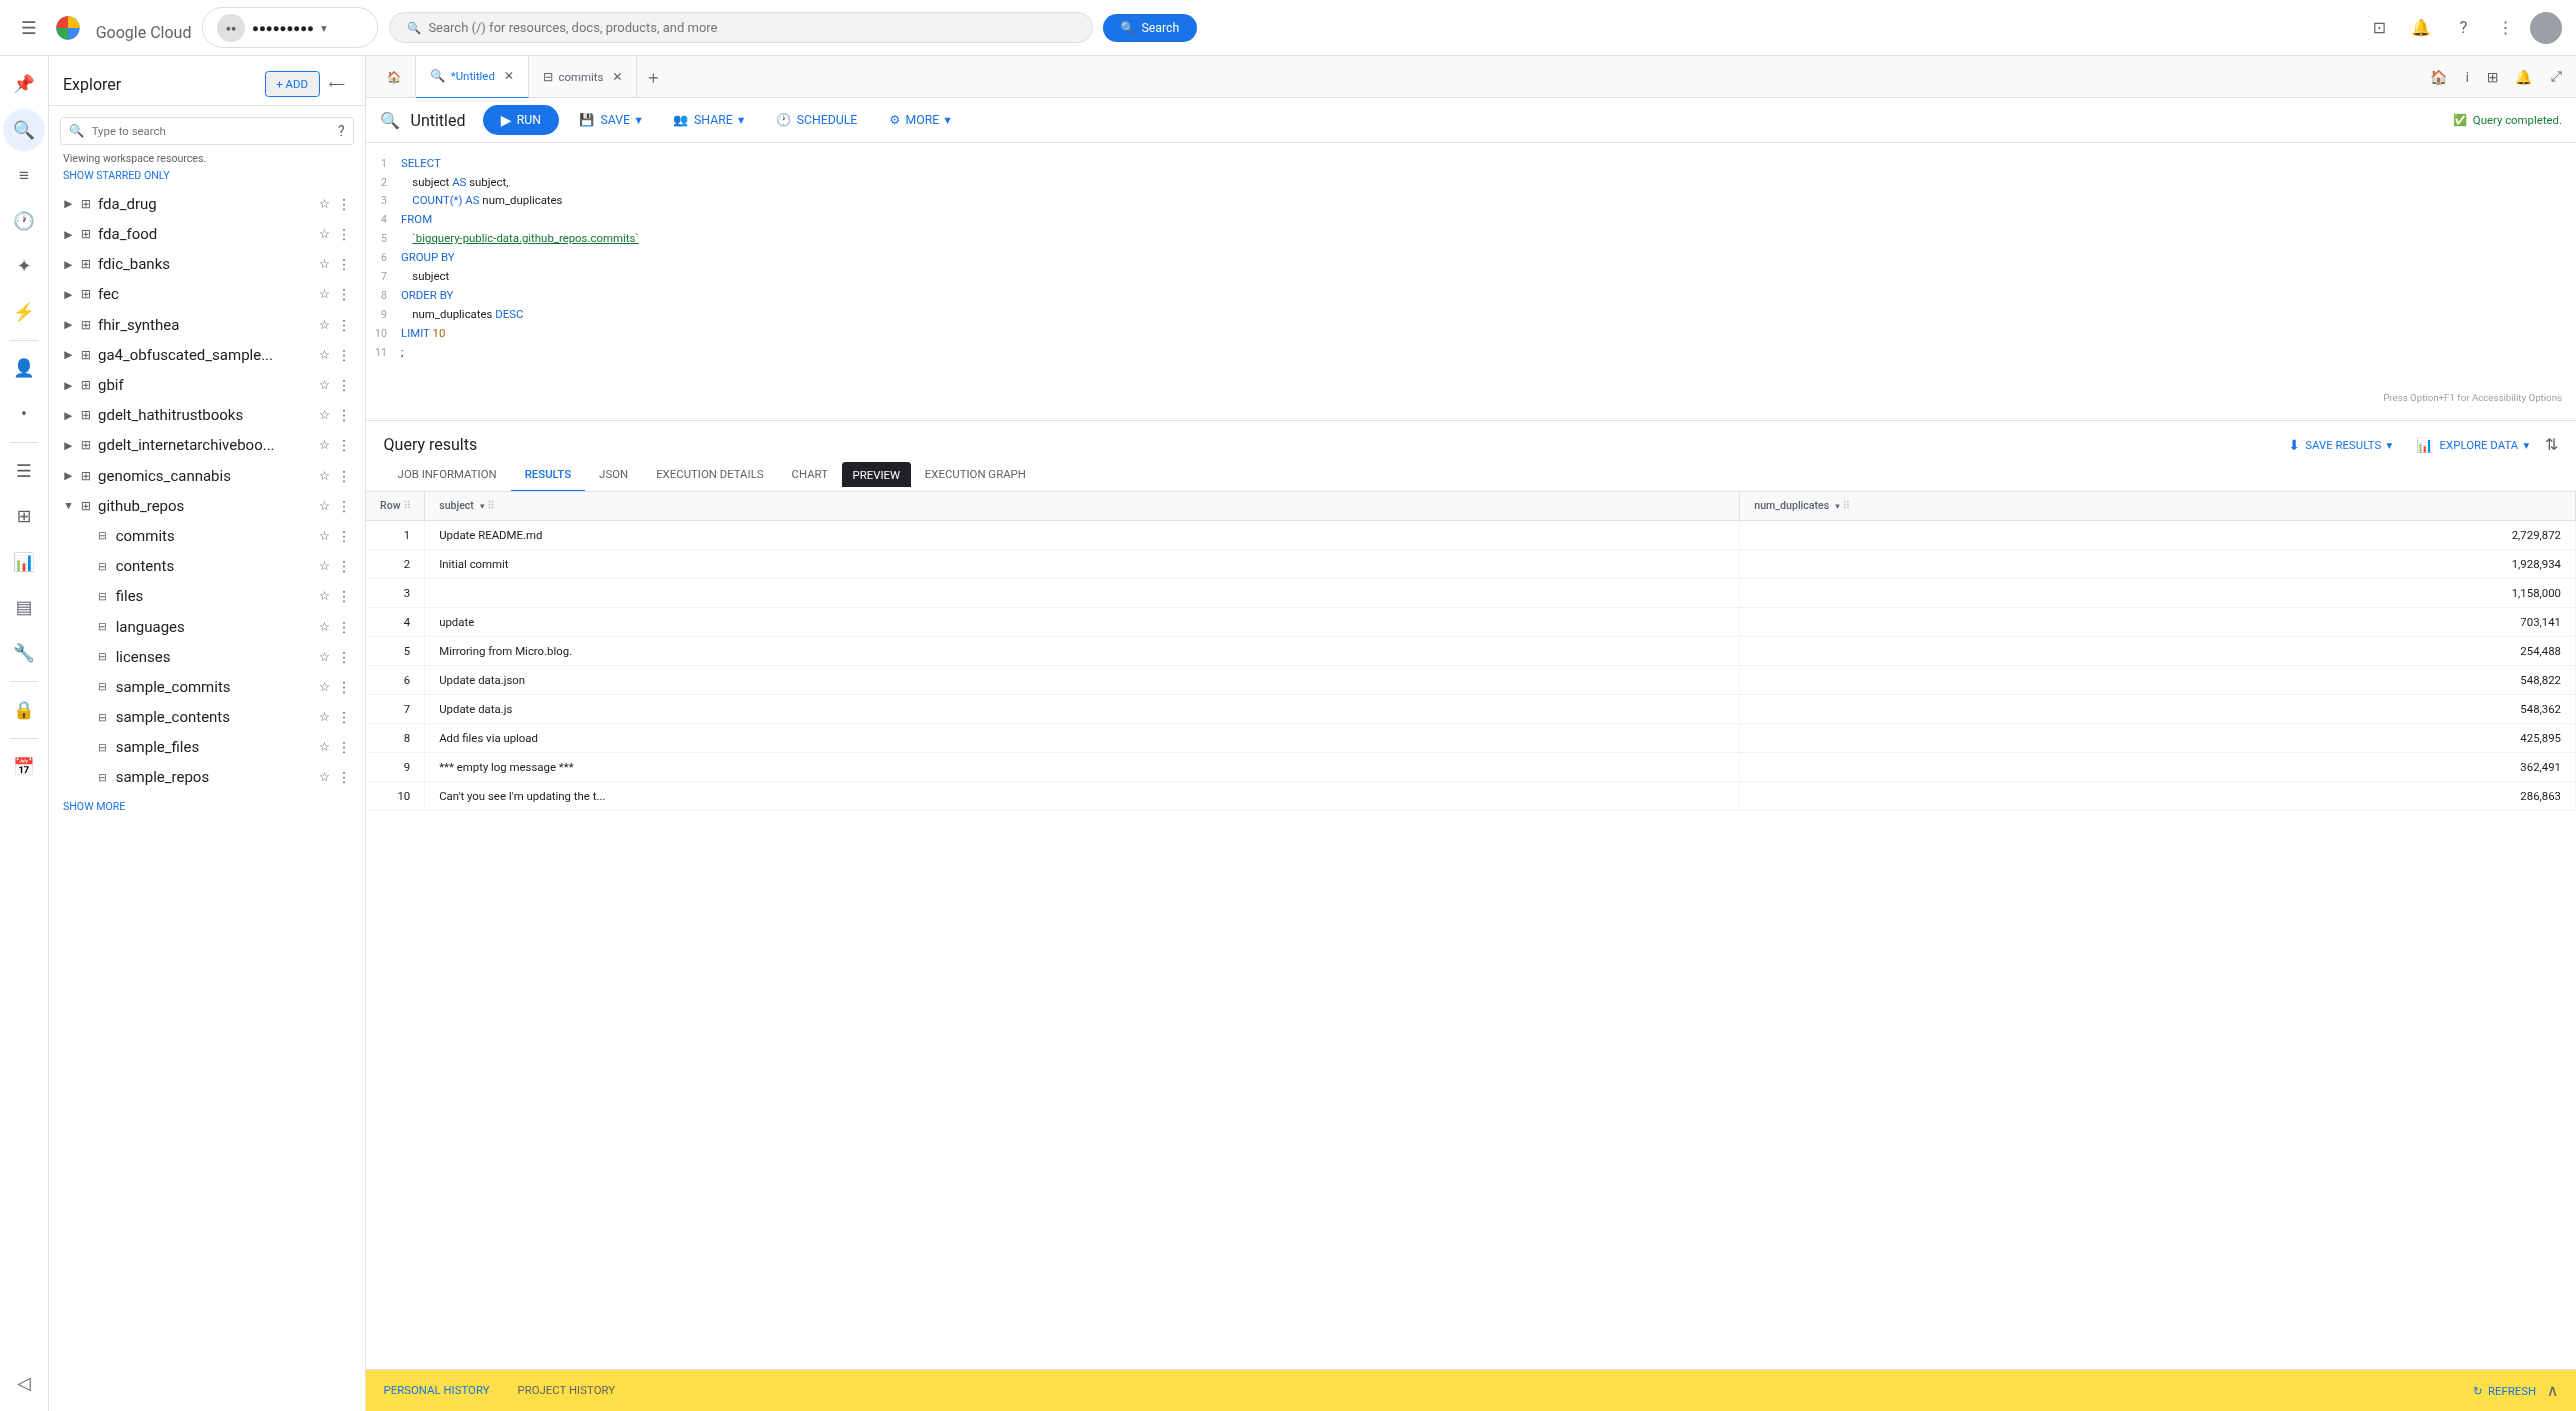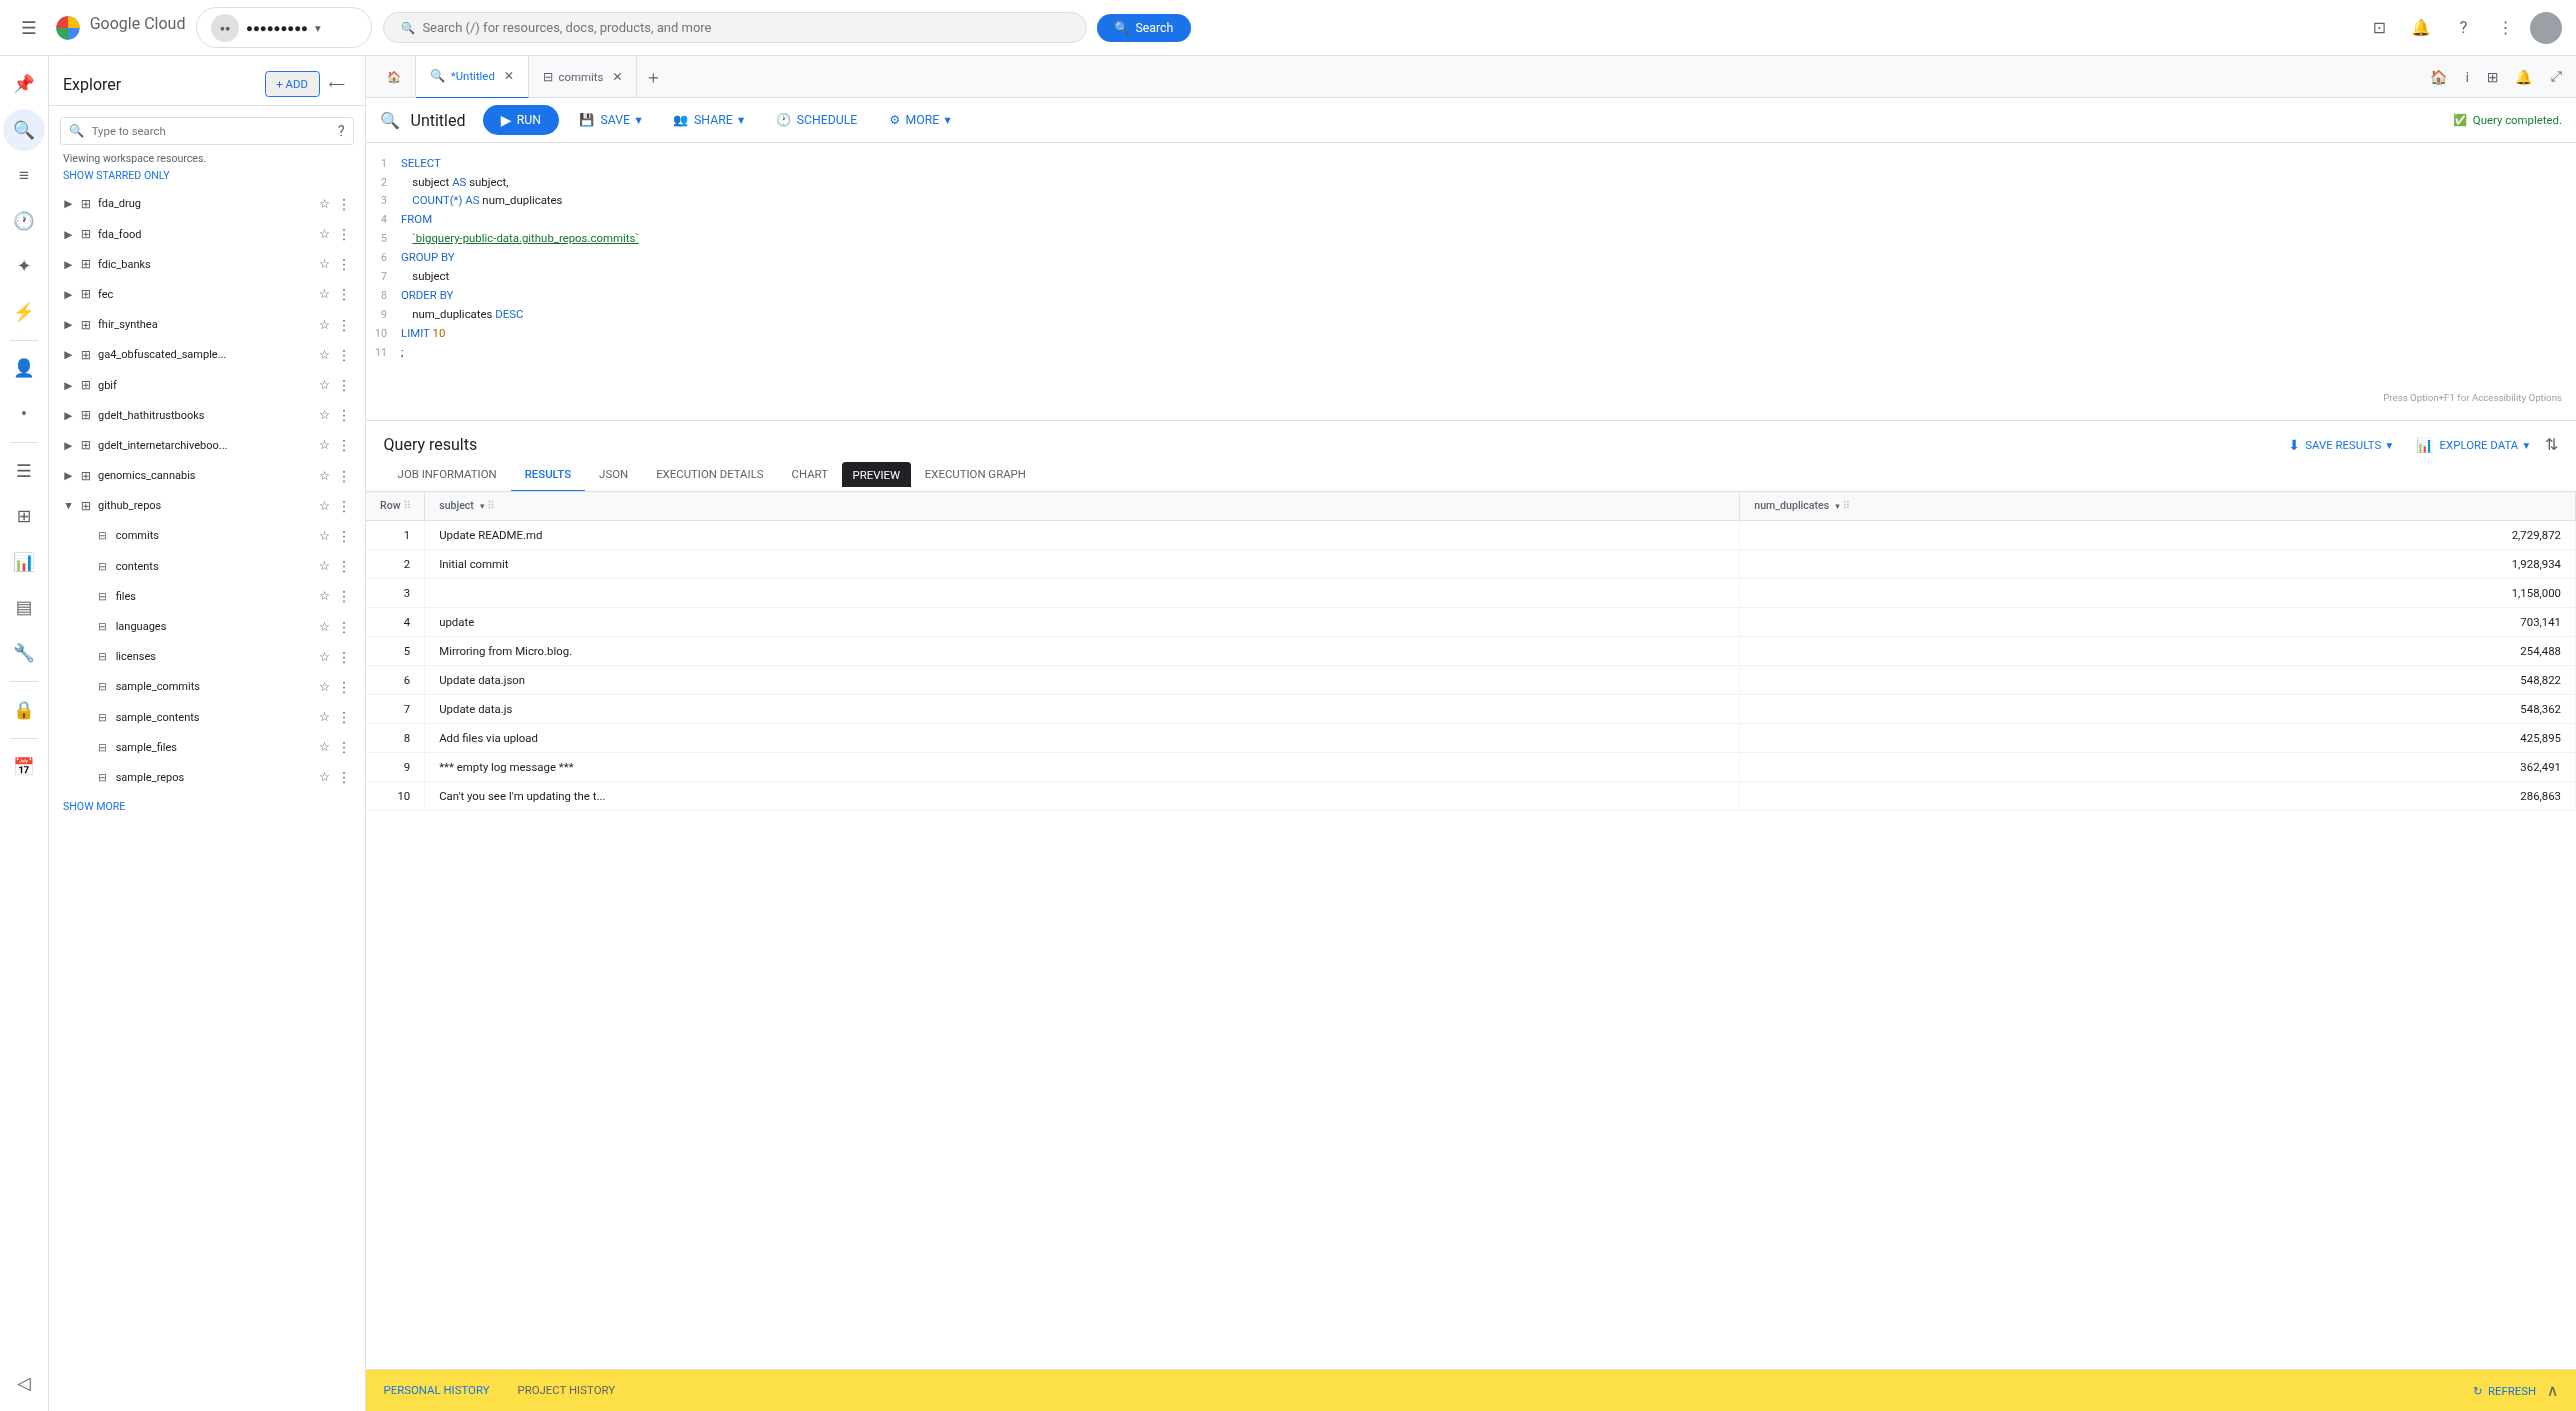--- a/index.html
+++ b/index.html
@@ -5,21 +5,21 @@
     * { box-sizing: border-box; margin: 0; padding: 0; font-family: 'Google Sans', Roboto, Arial, sans-serif; }
     body { background: #fff; font-size: 11.4px; color: #202124; overflow: hidden; width: 2576px; height: 1411px; }
 
     
     .top-bar {
       display: flex; align-items: center; height: 56px; background: #fff;
       border-bottom: 0.9px solid #e0e0e0; padding: 0 14px; gap: 10.6px;
       position: fixed; top: 0; left: 0; right: 0; z-index: 100;
     }
     .hamburger-icon { color: #5f6368; font-size: 17.6px; cursor: pointer; padding: 7px; }
-    .google-cloud-logo { display: flex; align-items: flex-start; gap: 2px; }
+    .google-cloud-logo { display: flex; align-items: flex-end; gap: 8px; }
     .project-selector {
       display: flex; align-items: center; gap: 7px; border: 0.9px solid #dadce0;
       border-radius: 21px; padding: 5.3px 14px; cursor: pointer; min-width: 176px;
     }
     .project-dots { width: 28px; height: 28px; border-radius: 50%; background: #e0e0e0; display: flex; align-items: center; justify-content: center; }
     .search-bar-top {
       flex: 1; max-width: 704px; display: flex; align-items: center;
       border: 0.9px solid #dadce0; border-radius: 21px; padding: 7px 17.6px; gap: 7px;
       background: #f1f3f4;
     }
@@ -73,21 +73,21 @@
     .help-icon { color: #5f6368; cursor: pointer; font-size: 14px; }
     .workspace-text { font-size: 10.6px; color: #5f6368; padding: 3.5px 14px 1.8px; }
     .show-starred { font-size: 10.6px; color: #1a73e8; padding: 1.8px 14px 7px; cursor: pointer; }
     .explorer-list { overflow-y: auto; flex: 1; }
     .explorer-item {
       display: flex; align-items: center; padding: 5.3px 10.6px; cursor: pointer; gap: 3.5px;
     }
     .explorer-item.expanded { }
     .expand-arrow { width: 17.6px; height: 17.6px; display: flex; align-items: center; justify-content: center; color: #5f6368; font-size: 10.6px; }
     .dataset-icon { color: #5f6368; font-size: 12.3px; margin-right: 3.5px; }
-    .item-name { flex: 1; font-size: 11px; color: #202124; }
+    .item-name { flex: 1; font-size: 15px; color: #202124; }
     .item-star { color: #5f6368; font-size: 12.3px; cursor: pointer; }
     .item-menu { color: #5f6368; font-size: 14px; cursor: pointer; padding: 1.8px 3.5px; }
     .child-item {
       display: flex; align-items: center; padding: 5.3px 10.6px 5.3px 49px; cursor: pointer; gap: 3.5px;
     }
     .table-icon { color: #5f6368; font-size: 10.6px; margin-right: 5.3px; }
     .show-more { font-size: 10.6px; color: #1a73e8; padding: 7px 14px; cursor: pointer; display: block; }
 
     
     .main-content { flex: 1; display: flex; flex-direction: column; overflow: hidden; }

